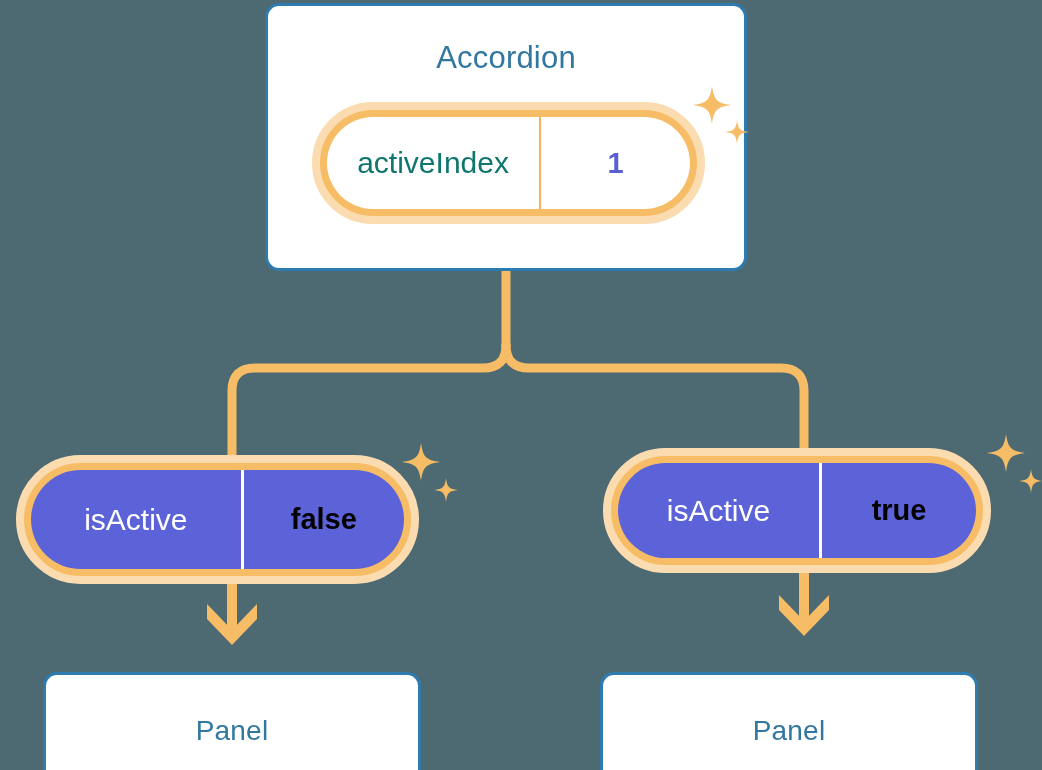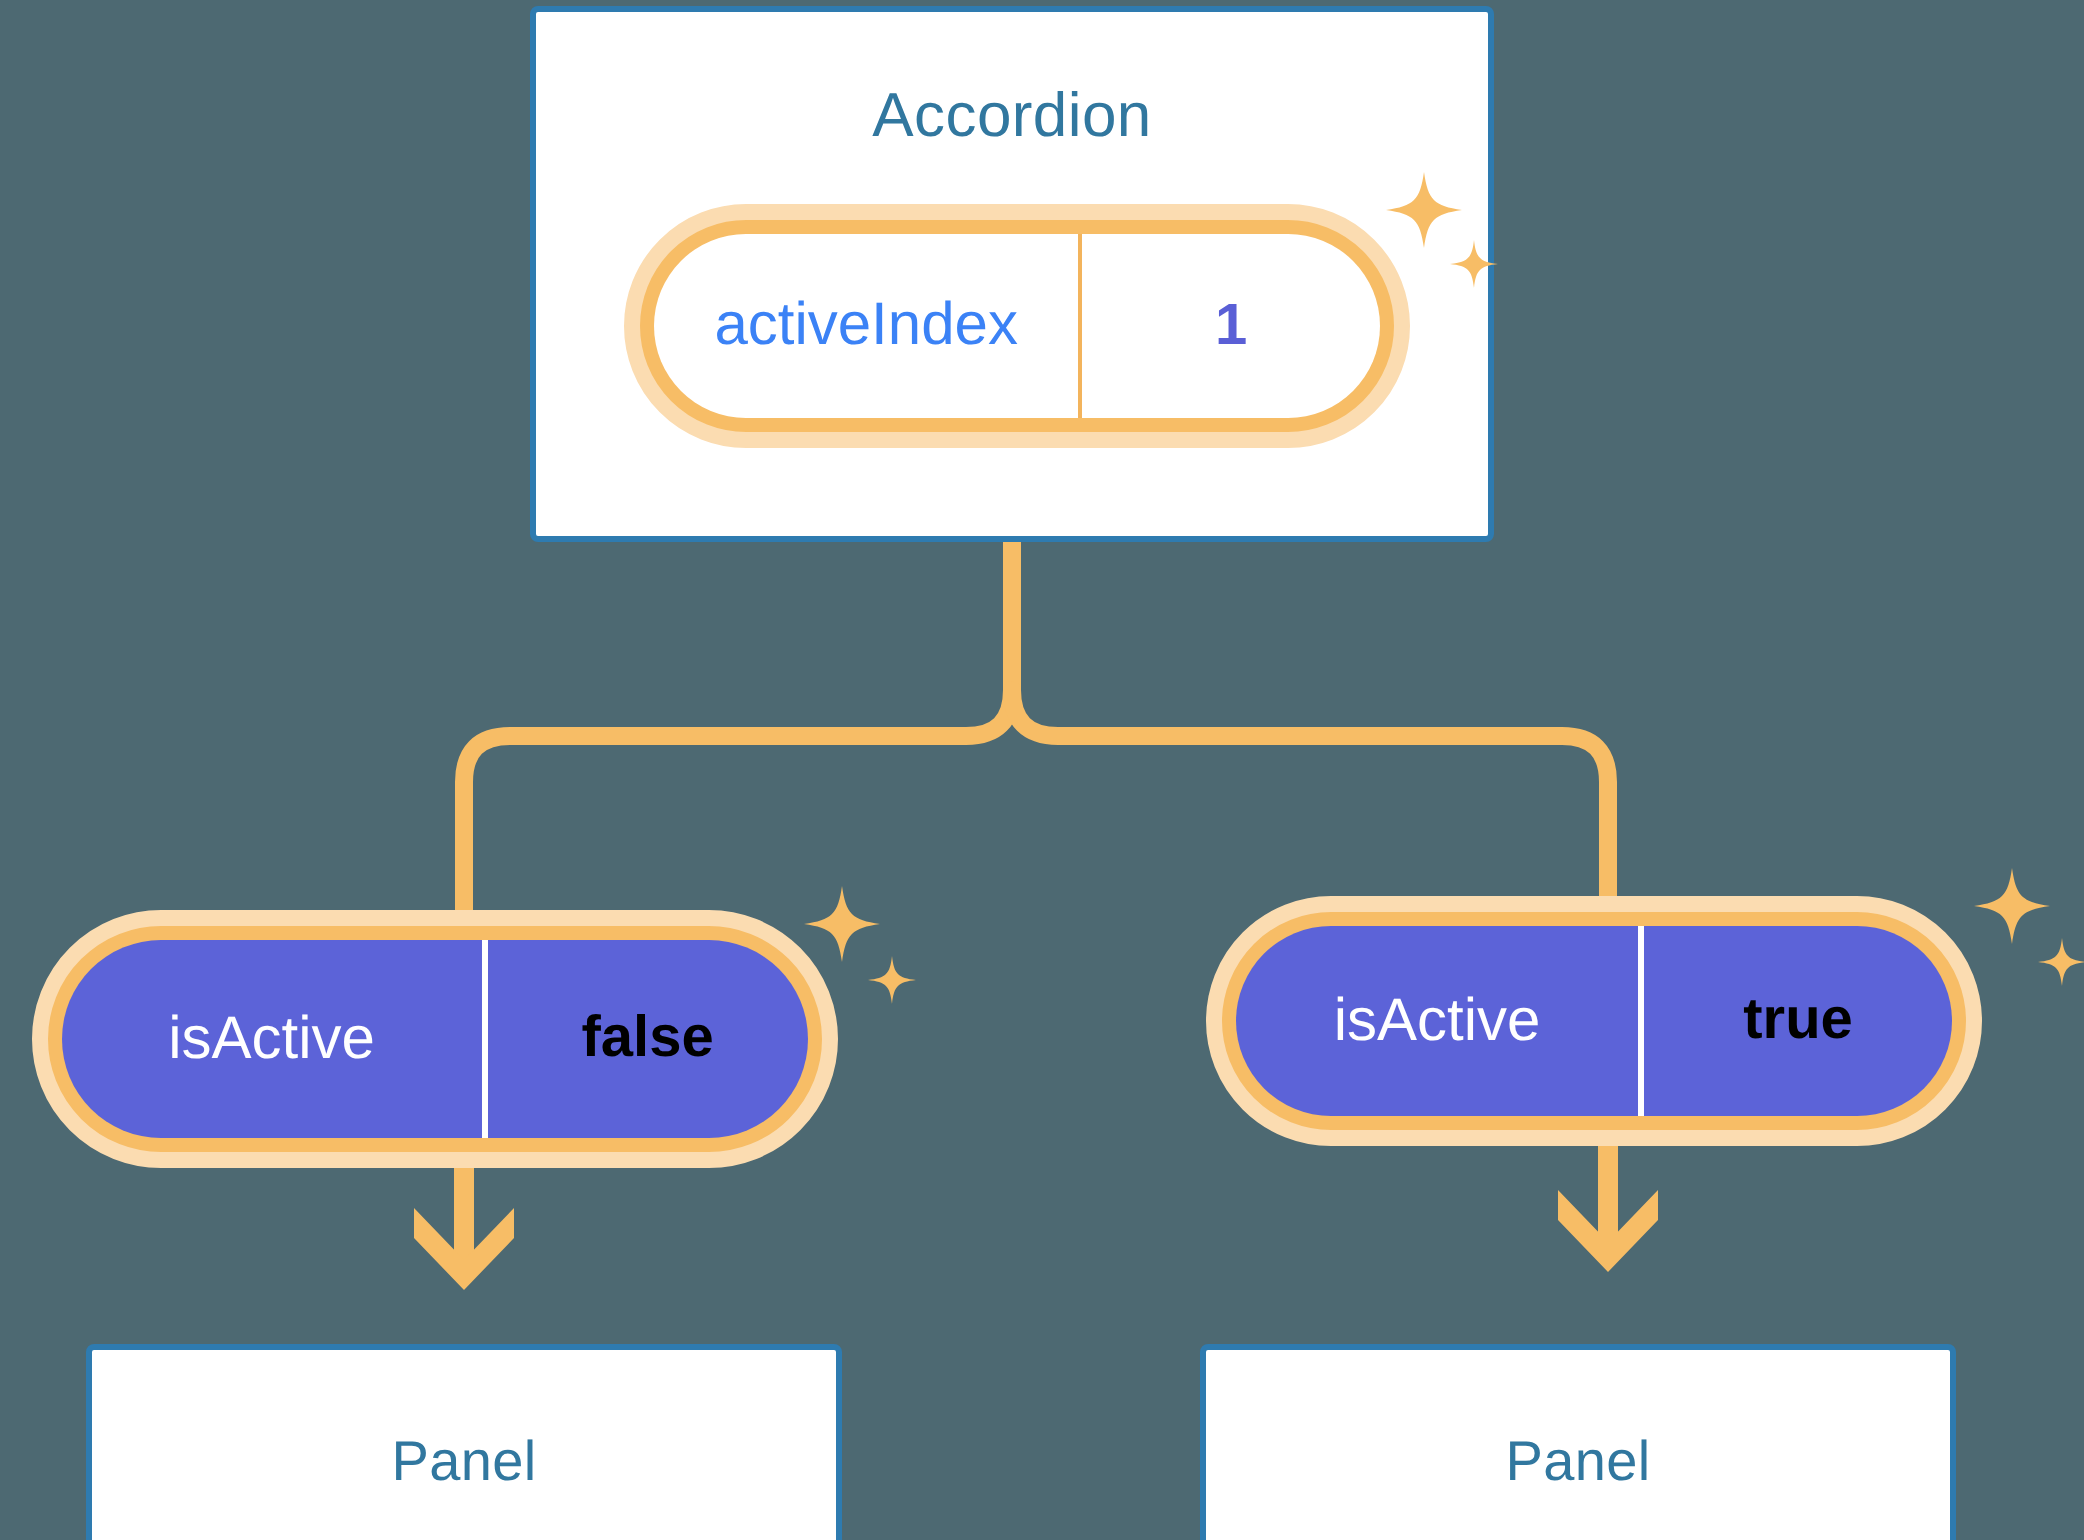--- a/index.html
+++ b/index.html
@@ -26,21 +26,21 @@
     width: 1042px;
     height: 770px;
     pointer-events: none;
   }
 
   
   .card {
     position: absolute;
     background: #ffffff;
     border: 3px solid #2e7bb0;
-    border-radius: 4px;
+    border-radius: 14px;
     box-sizing: border-box;
   }
   .card-title {
     color: #31779f;
     font-size: 31px;
     font-weight: 400;
     text-align: center;
     letter-spacing: .2px;
   }
 
@@ -92,21 +92,21 @@
     display: flex;
     align-items: center;
     justify-content: center;
     box-sizing: border-box;
   }
 
   
   .pill--light .pill-inner { background: #ffffff; }
   .pill--light .pill-key {
     flex: 0 0 59%;
-    color: #3b82f6;
+    color: #0f766e;
     font-size: 30px;
     border-right: 2px solid #f3b45c;
   }
   .pill--light .pill-val {
     flex: 1;
     color: #5a5fd6;
     font-size: 29px;
     font-weight: 700;
   }
 

